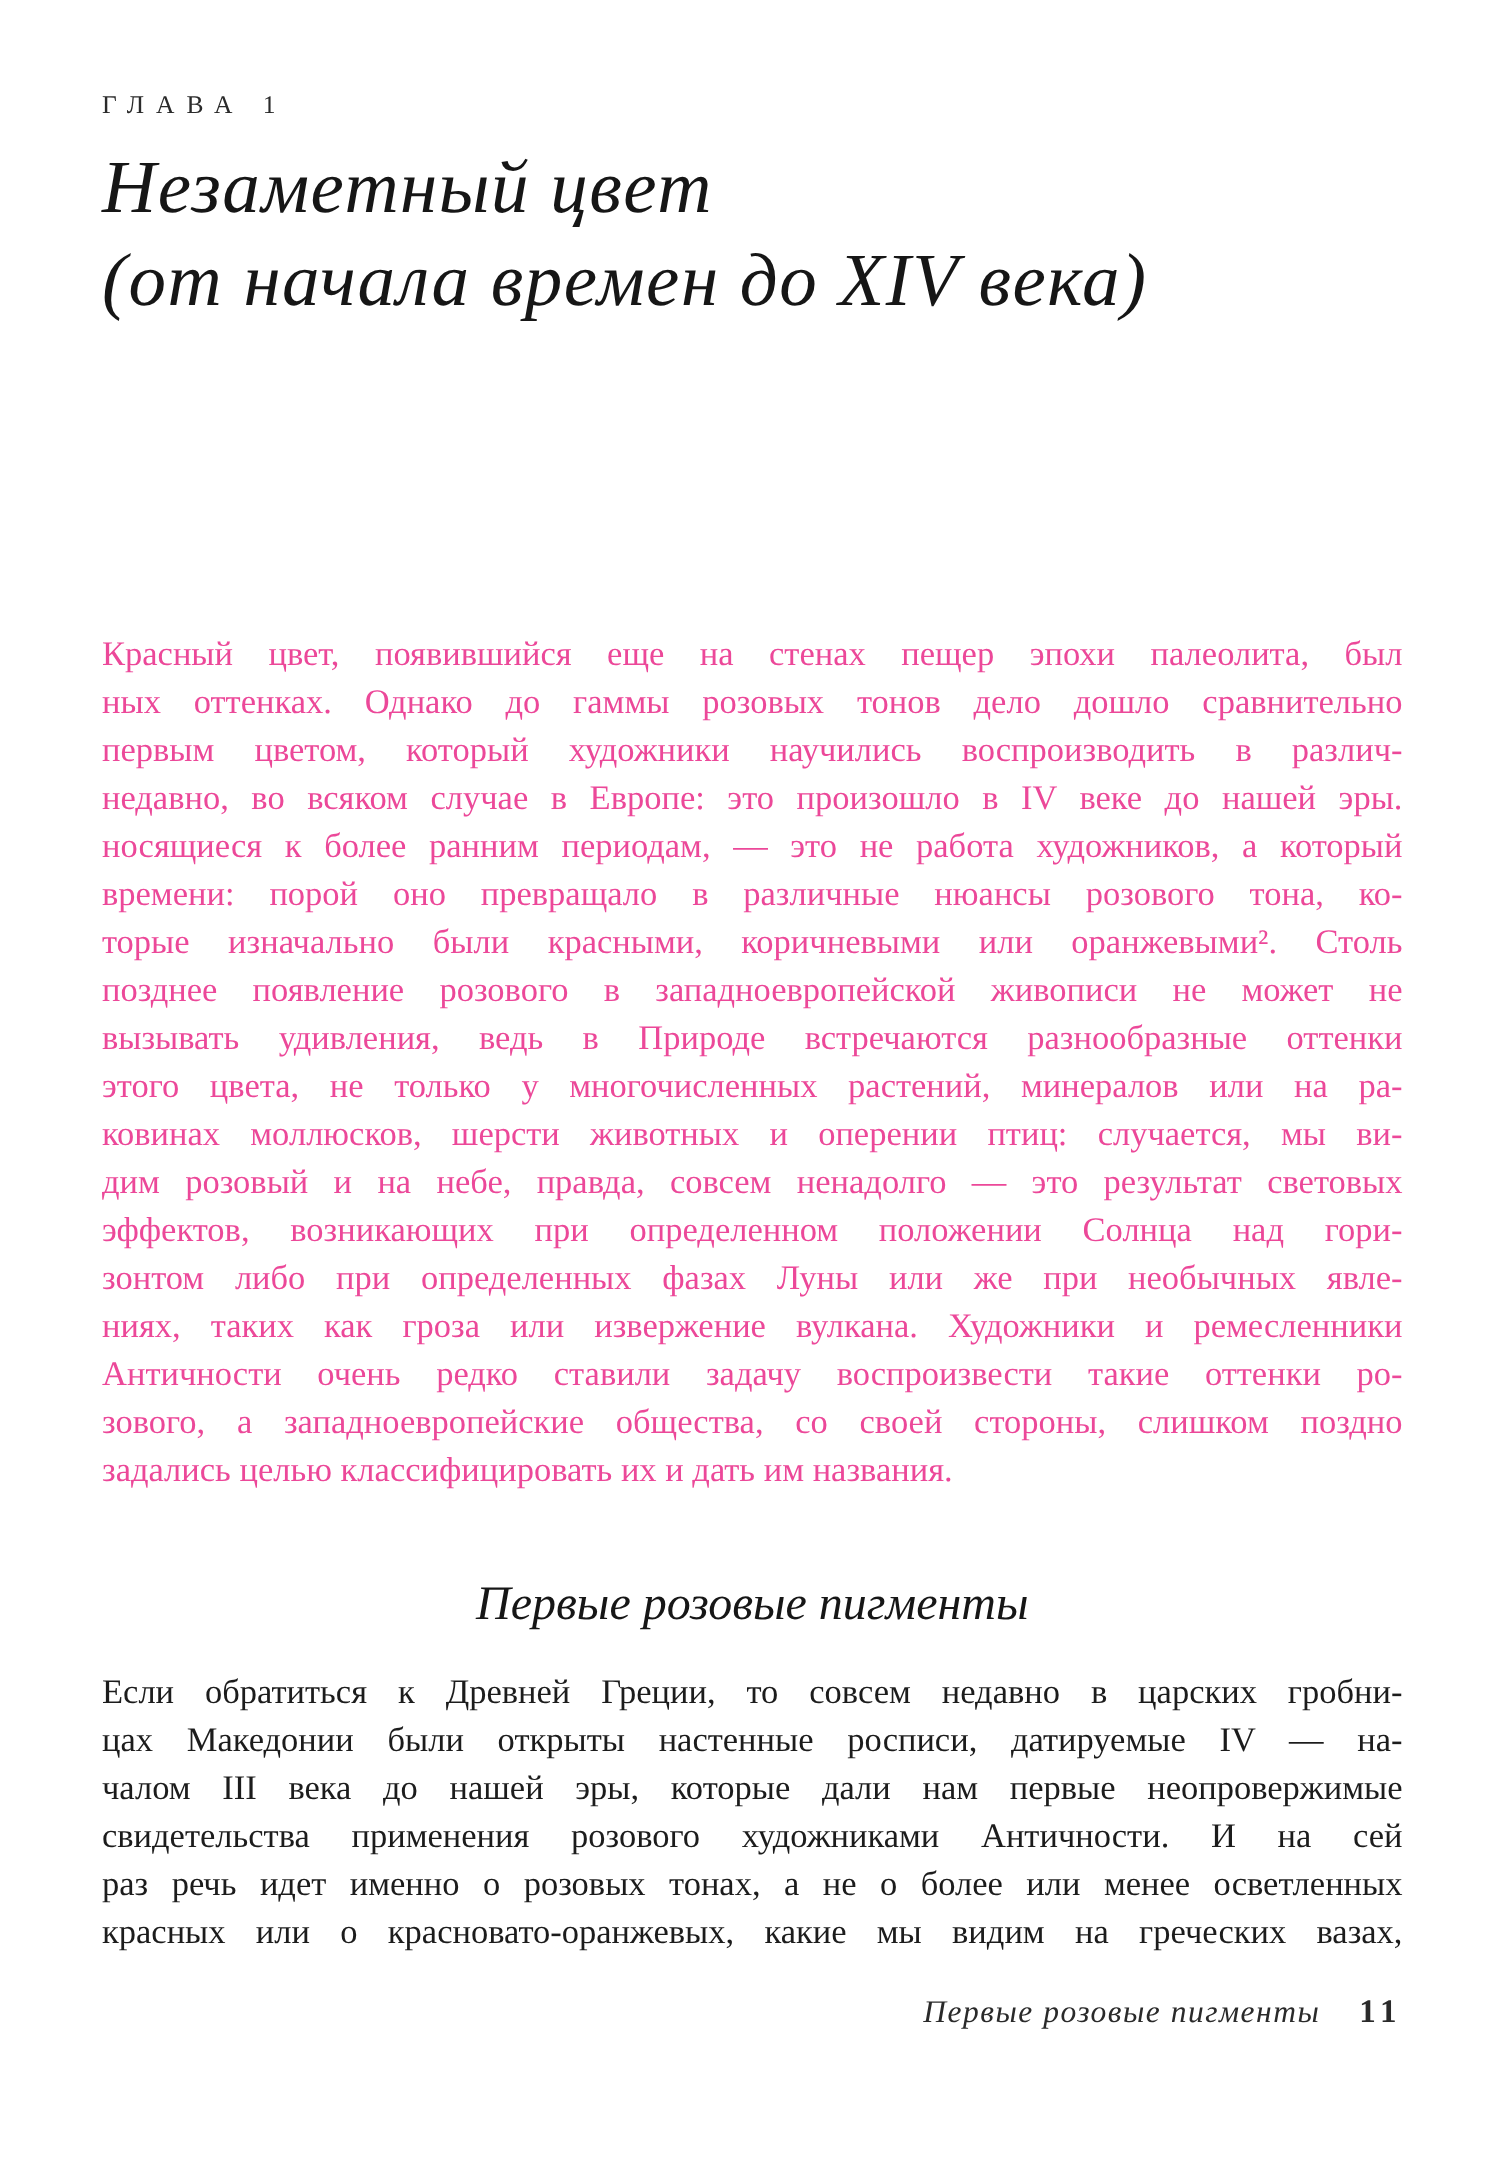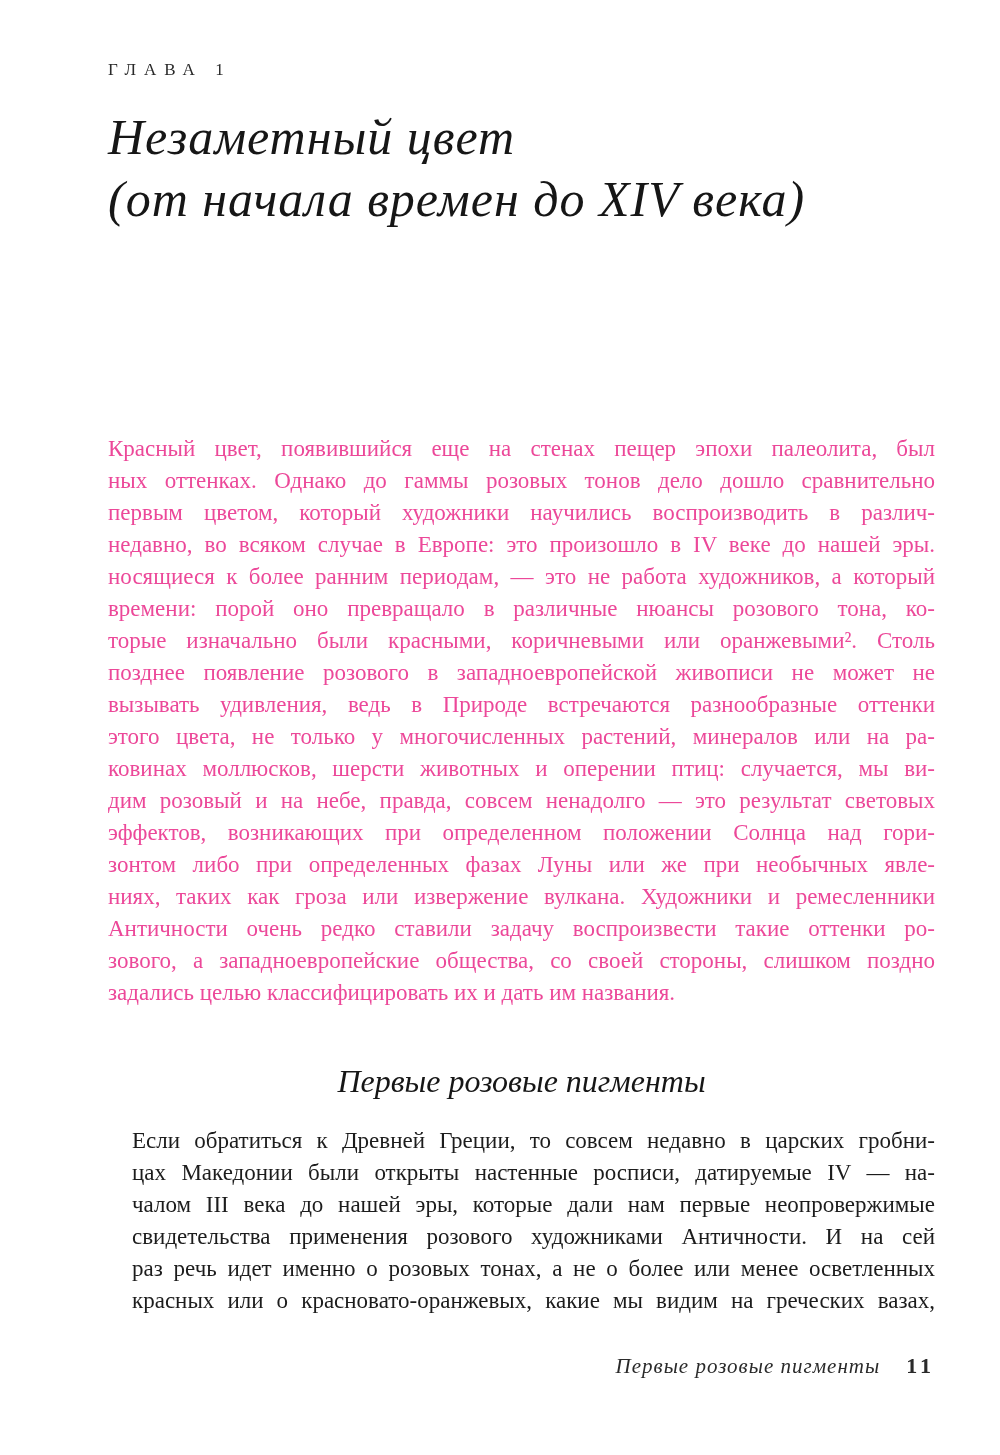--- a/index.html
+++ b/index.html
@@ -9,30 +9,30 @@
   }
   .page {
     position: relative;
     width: 1000px;
     height: 1455px;
     background: #ffffff;
     color: #1c1c1c;
     font-family: "Liberation Serif", "DejaVu Serif", serif;
     overflow: hidden;
     box-sizing: border-box;
-    padding: 60px 65px 0 108px;
+    padding: 60px 65px 0 68px;
   }
   .chapter-label {
     font-size: 17px;
     letter-spacing: 8px;
     color: #2a2a2a;
     font-variant: normal;
   }
   .chapter-title {
-    margin-top: 26px;
+    margin-top: 13px;
     font-style: italic;
     font-weight: normal;
     font-size: 50px;
     line-height: 62px;
     letter-spacing: 1px;
     color: #161616;
   }
   .body-text {
     margin-top: 203px;
     font-size: 23px;
@@ -57,24 +57,23 @@
     font-weight: normal;
     font-size: 32px;
     line-height: 40px;
     color: #161616;
   }
   .body-text-2 {
     margin-top: 24px;
     font-size: 23px;
     line-height: 32px;
     color: #1c1c1c;
-    margin-left: 24px;
   }
   .running-footer {
-    margin-top: 36px;
+    margin-top: 24px;
     text-align: right;
     font-size: 21px;
     color: #2a2a2a;
   }
   .footer-running-title {
     font-style: italic;
     letter-spacing: 1px;
   }
   .page-number {
     display: inline-block;

